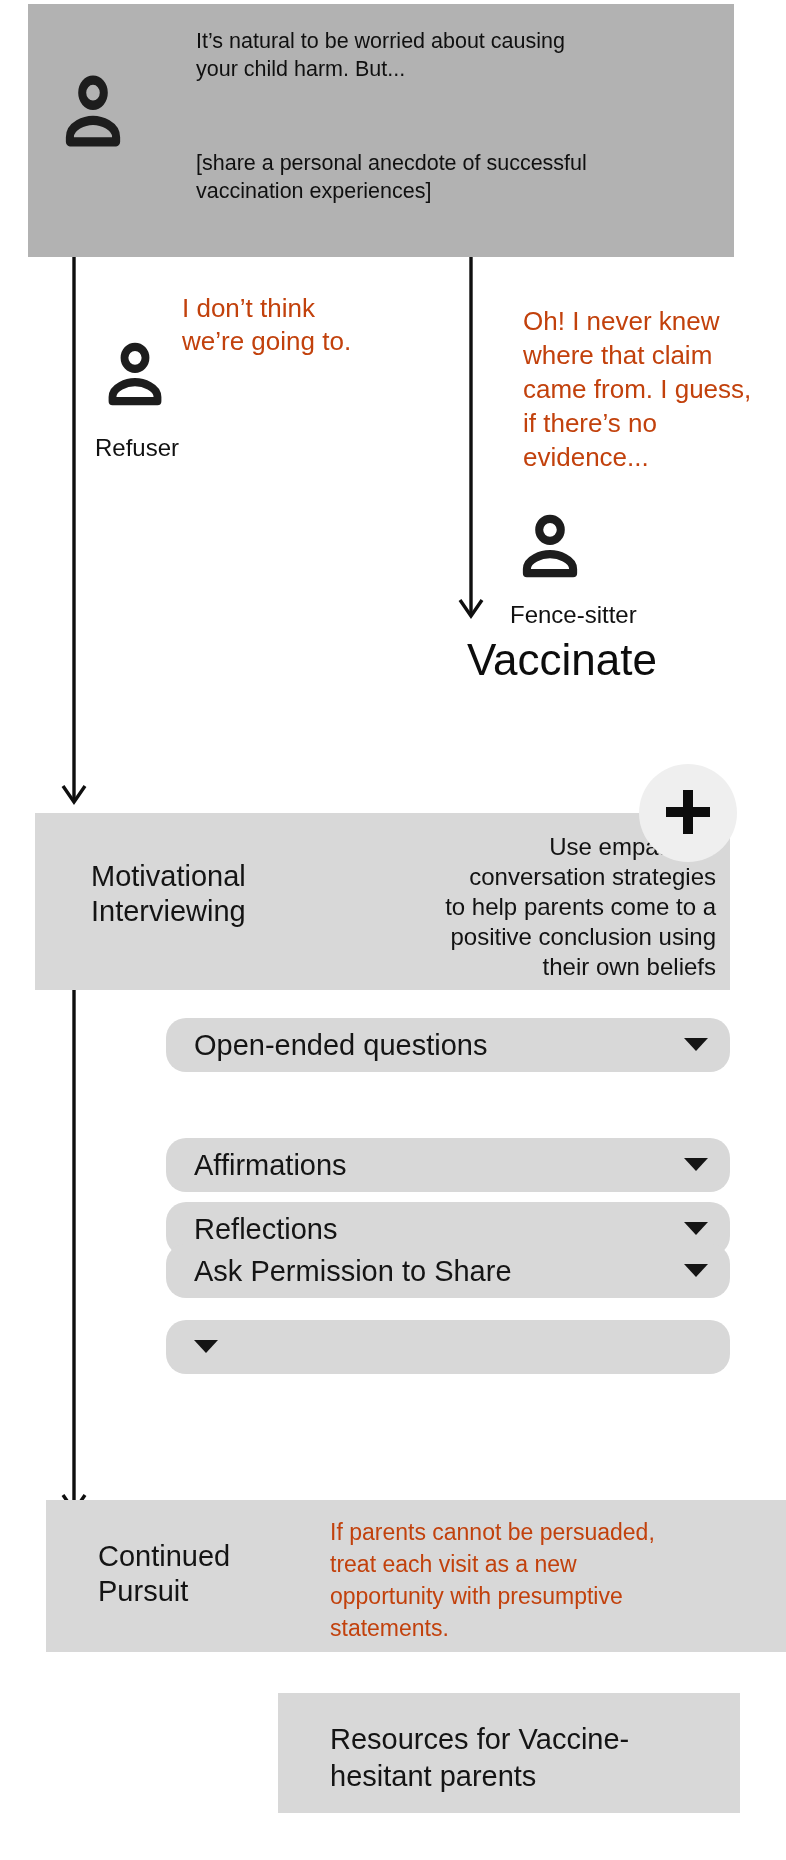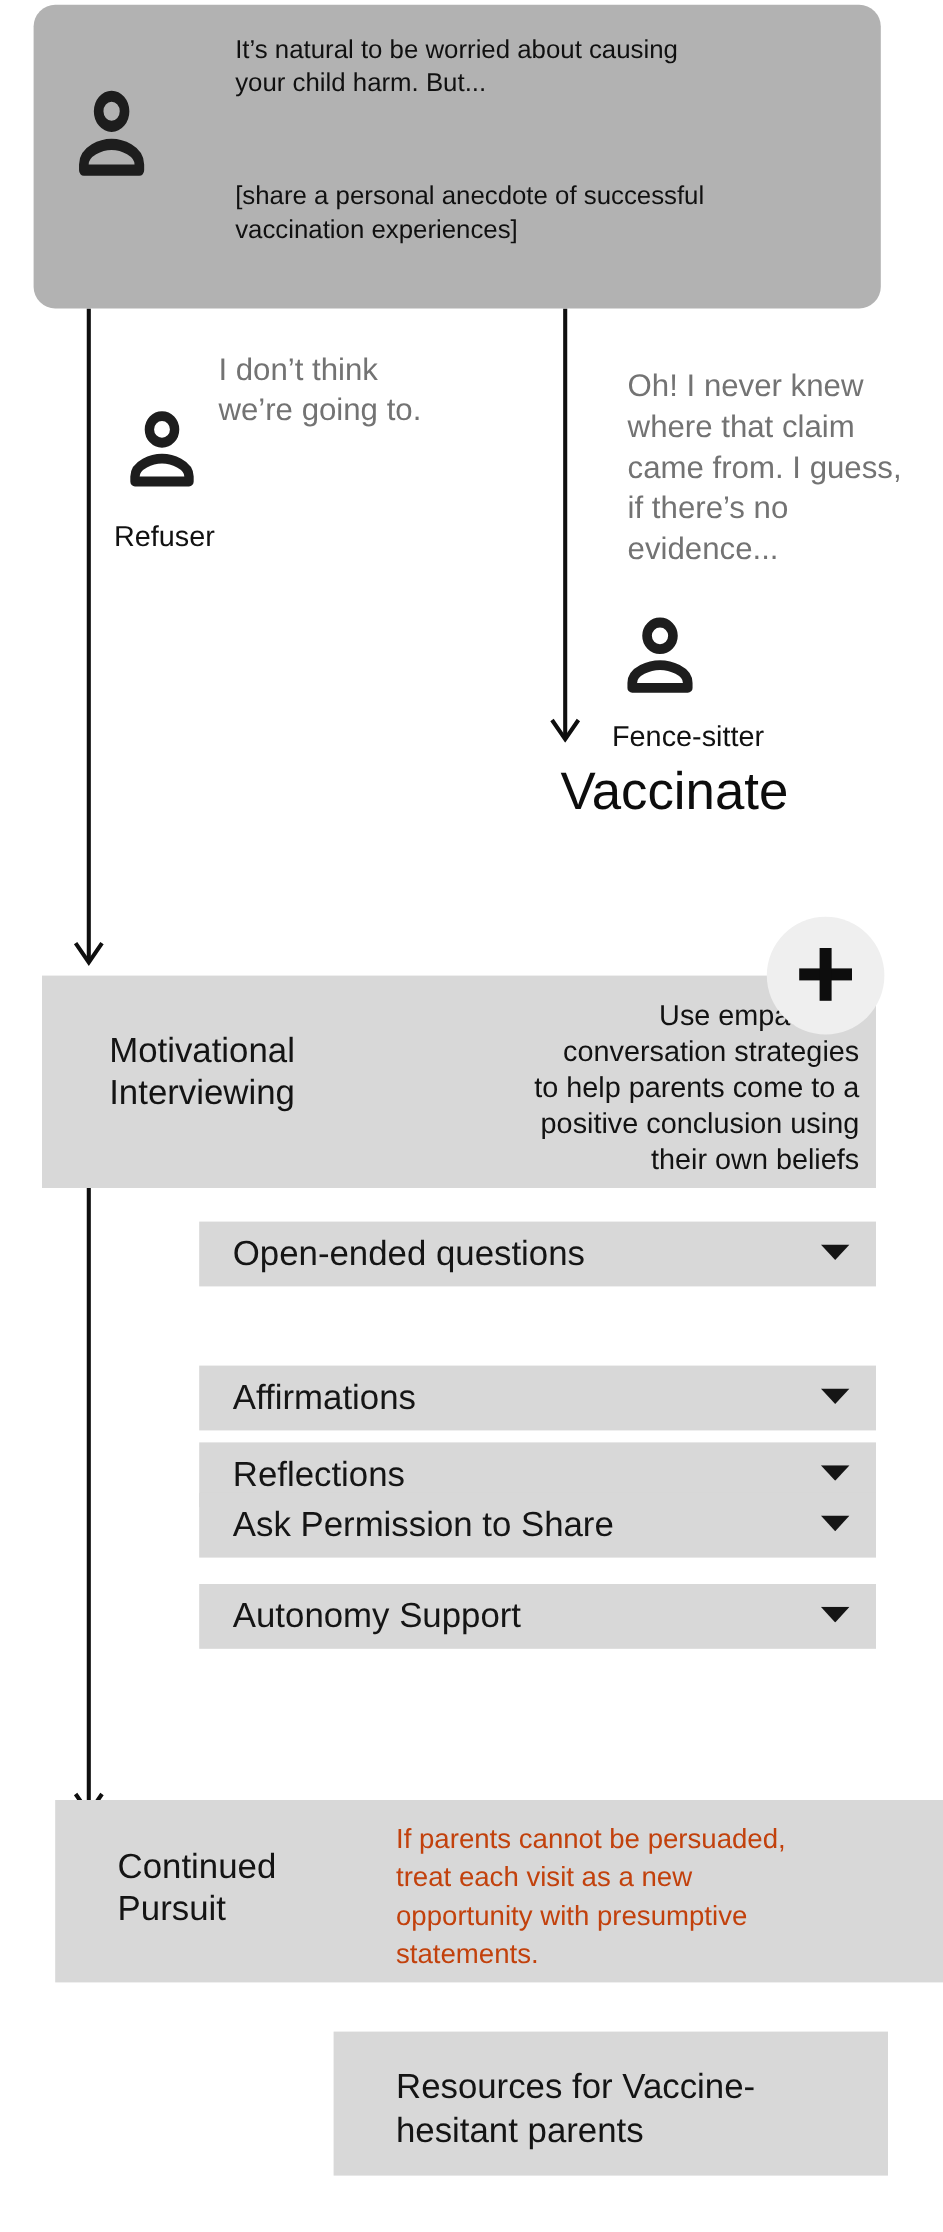--- a/index.html
+++ b/index.html
@@ -6,32 +6,32 @@
   .canvas{
     position:relative;width:786px;height:1860px;margin:0 auto;
     background:#ffffff;overflow:hidden;
     font-family:"Liberation Sans","DejaVu Sans",sans-serif;
     color:#161616;
   }
   .abs{position:absolute;}
   .pre{white-space:pre-line;}
 
   
-  .top-card{left:28px;top:4px;width:706px;height:253px;background:#b2b2b2;border-radius:18px;}
+  .top-card{left:28px;top:4px;width:706px;height:253px;background:#b2b2b2;}
   .top-text{left:168px;top:24px;width:540px;font-size:21.5px;line-height:27.5px;color:#101010;}
   .top-text .p2{margin-top:67px;}
 
   
   .arrow svg{display:block;}
   .arrow-1{left:59px;top:257px;}
   .arrow-2{left:456px;top:257px;}
   .arrow-3{left:59px;top:990px;}
 
   
-  .quote{font-size:26px;line-height:33px;color:#737373;}
+  .quote{font-size:26px;line-height:33px;color:#c2410c;}
   .refuser-quote{left:182px;top:292px;}
   .fence-quote{left:523px;top:304px;line-height:34px;}
   .persona-label{font-size:24px;color:#111;}
   .refuser-label{left:95px;top:434px;text-align:right;}
   .fence-label{left:510px;top:601px;}
   .vaccinate{left:467px;top:635px;font-size:44px;color:#0d0d0d;}
 
   
   .gray-card{background:#d8d8d8;}
   .mi-card{left:35px;top:813px;width:695px;height:177px;}
@@ -40,21 +40,21 @@
   .mi-desc{left:311px;top:19px;width:370px;font-size:24px;line-height:30px;color:#121212;text-align:right;}
   .plus-btn{
     left:639px;top:764px;width:98px;height:98px;border-radius:50%;
     background:#efefef;display:flex;align-items:center;justify-content:center;
     z-index:2;border:none;cursor:pointer;
   }
 
   .bar{
     left:166px;width:564px;height:54px;background:#d8d8d8;
     display:flex;align-items:center;justify-content:space-between;
-    padding:0 22px 0 28px;box-sizing:border-box;cursor:pointer;
+    padding:0 22px 0 28px;box-sizing:border-box;cursor:pointer;border-radius:20px;
   }
   .bar-label{font-size:29px;font-weight:500;color:#151515;}
   .bar-1{top:1018px;} .bar-2{top:1094px;margin-top:44px;} .bar-3{top:1170px;margin-top:32px;}
   .bar-4{top:1244px;} .bar-5{top:1320px;}
   .chev{flex:0 0 auto;margin-top:2px;}
 
   
   .cp-card{left:46px;top:1500px;width:755px;height:152px;}
   .cp-title{left:52px;top:39px;}
   .cp-desc{left:284px;top:16px;width:380px;font-size:23px;line-height:32px;color:#c2410c;}
@@ -170,21 +170,20 @@
   </div>
   <div class="abs bar bar-4">
     <span class="bar-label">Ask Permission to Share</span>
     <span class="chev">
       <svg width="24" height="13" viewBox="0 0 24 13">
           <polygon points="0,0 24,0 12,13" fill="#151515"></polygon>
         </svg>
     </span>
   </div>
   <div class="abs bar bar-5">
-    <span class="bar-label">Autonomy Support</span>
     <span class="chev">
       <svg width="24" height="13" viewBox="0 0 24 13">
           <polygon points="0,0 24,0 12,13" fill="#151515"></polygon>
         </svg>
     </span>
   </div>
 
   <div class="abs gray-card cp-card">
     <div class="abs card-title pre cp-title">Continued
 Pursuit</div>

